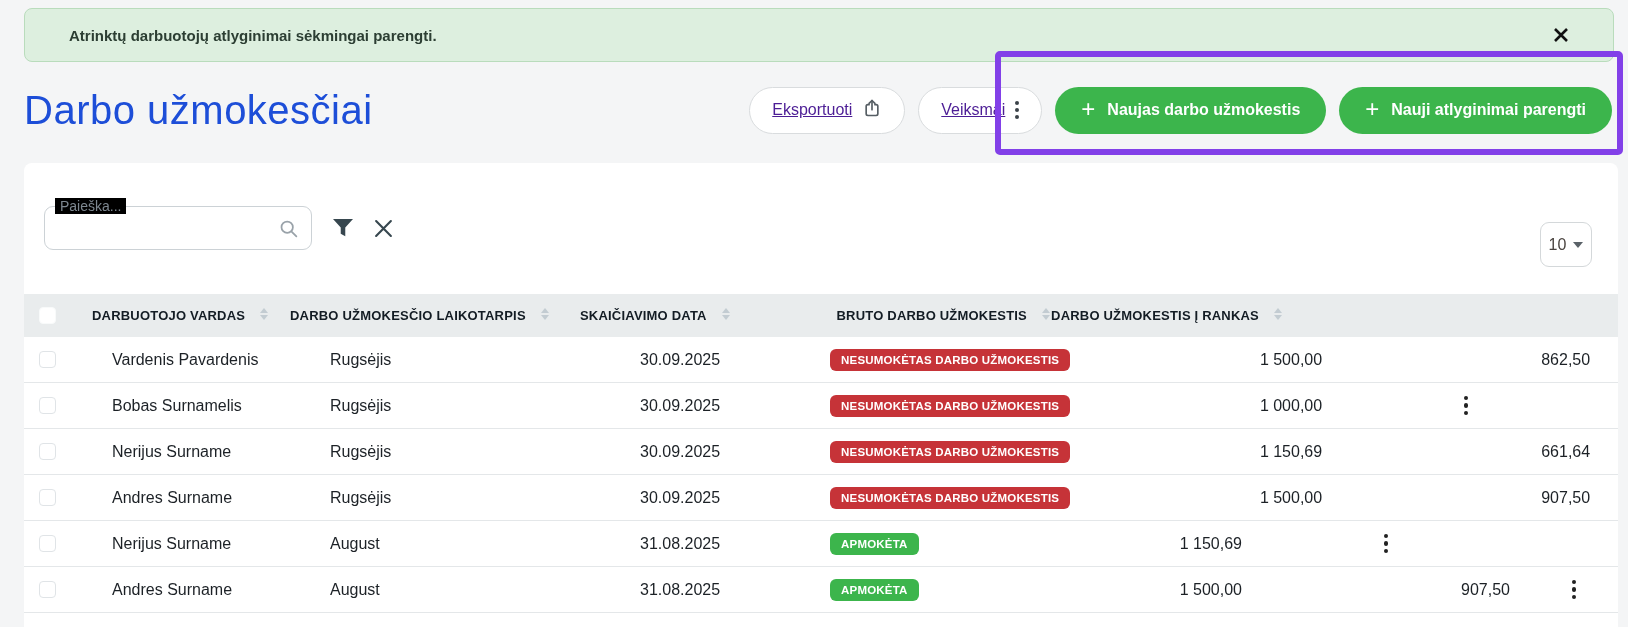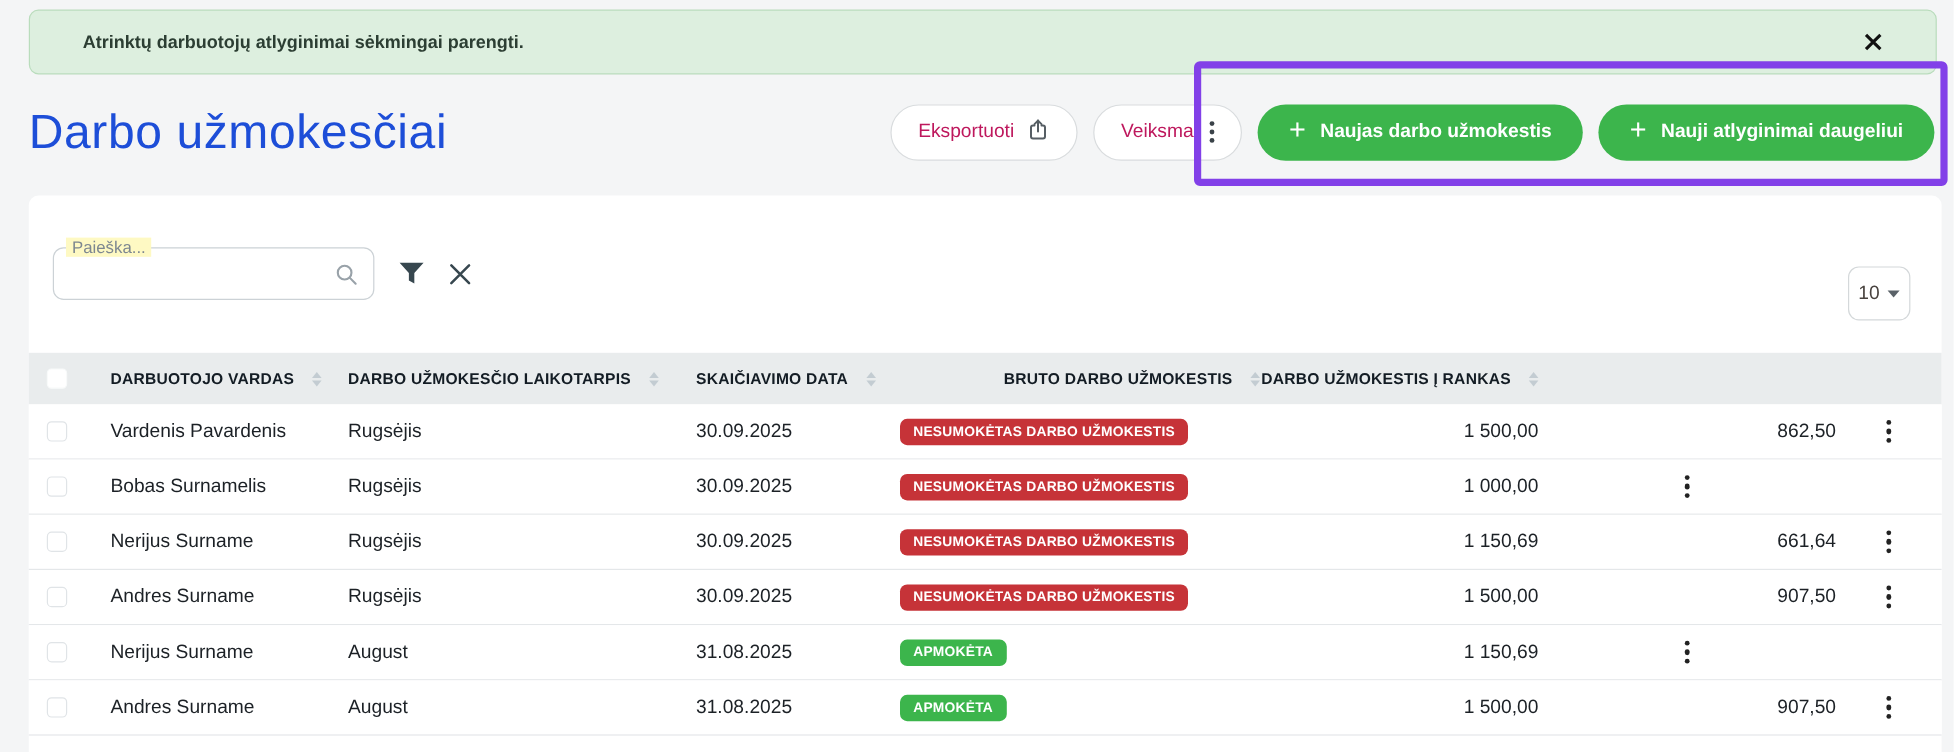--- a/index.html
+++ b/index.html
@@ -30,22 +30,22 @@
     position:absolute; left:24px; right:16px; top:78px; height:64px;
     display:flex; align-items:center; justify-content:space-between;
   }
   .page-title{font-size:40px; font-weight:400; color:#1d4ed8; letter-spacing:.5px;}
   .header-buttons{display:flex; align-items:center; gap:13px;}
   .btn{
     height:47px; border-radius:24px; display:flex; align-items:center;
     justify-content:center; font-size:16px; cursor:pointer; user-select:none;
   }
   .btn-outline{
-    background:#fff; border:1px solid #d9dcde; color:#be185d;
-    padding:0 22px; gap:10px;
+    background:#fff; border:1px solid #d9dcde; color:#4c1d95;
+    padding:0 22px; gap:10px;text-decoration:underline;
   }
   .btn-outline svg{stroke:#565e64;}
   .btn-green{
     background:var(--green); color:#fff; font-weight:700;
     padding:0 26px; gap:12px; border:none;
   }
   .plus{font-size:24px; font-weight:400; line-height:1; margin-top:-2px;}
   .kebab{display:inline-flex; flex-direction:column; gap:3px; align-items:center; cursor:pointer;}
   .kebab i{width:4px; height:4px; border-radius:50%; background:#3a4248; display:block;}
 
@@ -65,21 +65,21 @@
     display:flex; align-items:center; justify-content:space-between;
     padding:0 26px 0 20px;
   }
   .search-group{display:flex; align-items:center; gap:20px;}
   .search-field{
     position:relative; width:268px; height:44px;
     border:1px solid #ccd2d6; border-radius:9px; background:#fff;
     display:flex; align-items:center;
   }
   .search-label{
-    position:absolute; top:-9px; left:10px; background:#fef9c3; padding:0 5px;
+    position:absolute; top:-9px; left:10px; background:#000000; padding:0 5px;
     font-size:14px; color:#7d8790;
   }
   .search-input{
     border:none; outline:none; flex:1; height:100%; padding:0 8px 0 14px;
     font-size:15px; background:transparent; font-family:inherit;
   }
   .search-magnifier{margin-right:12px; display:flex;}
   .icon-btn{display:flex; align-items:center; cursor:pointer;}
 
   .page-size{
@@ -96,29 +96,29 @@
   .table{margin-top:27px; font-size:16px;}
   .thead-row,.tr{
     display:grid;
     grid-template-columns:68px 198px 290px 170px 1fr 232px 248px 88px;
     align-items:center;
   }
   .thead-row{
     background:var(--head-bg); height:43px; font-size:13px; font-weight:700;
     color:#131c24; letter-spacing:.2px;
   }
-  .th{display:flex; align-items:center; gap:15px;}
+  .th{display:flex; align-items:flex-start; gap:15px;}
   .th.num,.td.num{justify-content:flex-end; text-align:right;}
   .td.num{padding-right:0;}
   .sort{display:inline-flex; flex-direction:column; gap:2px; cursor:pointer;}
   .sort b{display:block; width:0; height:0; border-left:4px solid transparent; border-right:4px solid transparent;}
   .sort .up{border-bottom:5px solid #c3ccd2;}
   .sort .down{border-top:5px solid #c3ccd2;}
 
-  .tr{height:46px; border-bottom:1px solid var(--line); background:#fff;}
+  .tr{height:46px; border-bottom:1px solid var(--line); background:#fff;gap:20px;}
   .td{display:flex; align-items:center;}
   .checkbox{
     width:17px; height:17px; border:1.5px solid #e0e4e7; border-radius:4px;
     background:#fff; display:inline-block; cursor:pointer;
   }
   .td-check{padding-left:15px;}
   .thead-row .td-check .checkbox{border-color:#f8fafa;}
   .badge{
     color:#fff; font-weight:700; font-size:11.5px; letter-spacing:.2px;
     padding:5px 11px; border-radius:6px; white-space:nowrap;
@@ -164,21 +164,21 @@
           <i></i>
           <i></i>
         </span>
     </div>
     <div class="btn btn-green">
       <span class="plus">+</span>
       <span>Naujas darbo užmokestis</span>
     </div>
     <div class="btn btn-green">
       <span class="plus">+</span>
-      <span>Nauji atlyginimai daugeliui</span>
+      <span>Nauji atlyginimai parengti</span>
     </div>
   </div>
 </div>
 
 <div class="purple-highlight"></div>
 
 <div class="card">
 
   <div class="toolbar">
     <div class="search-group">

